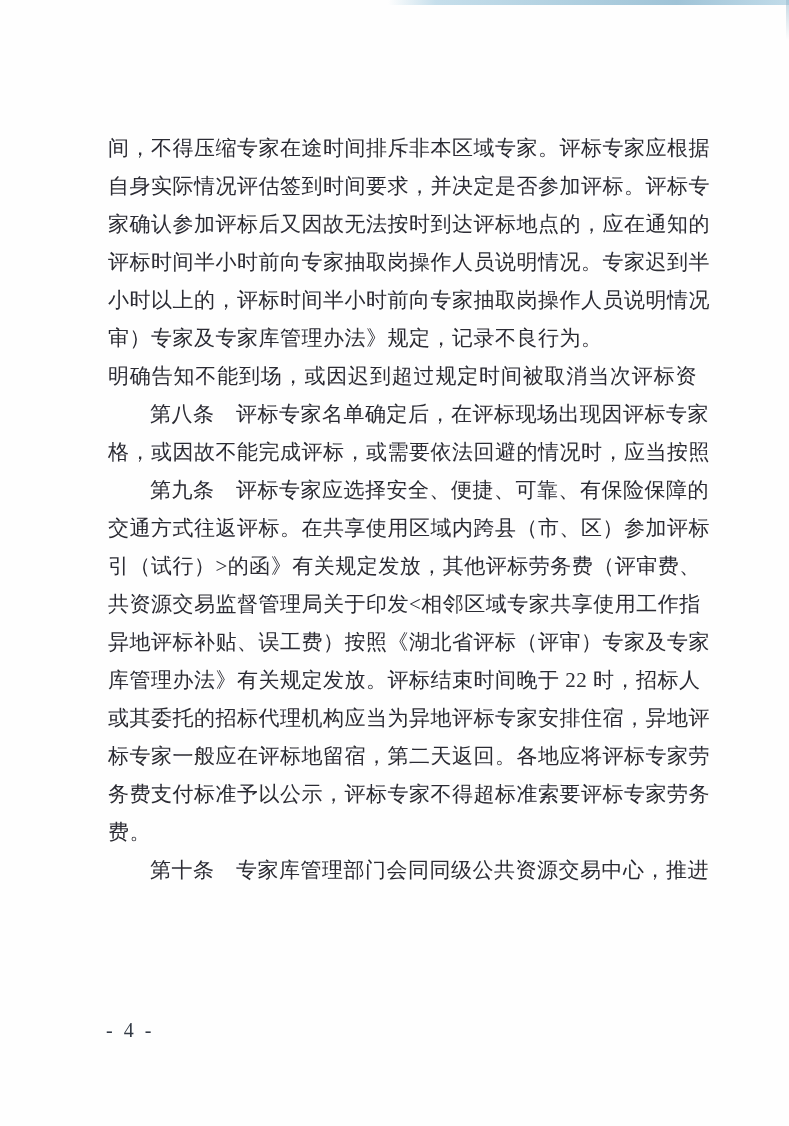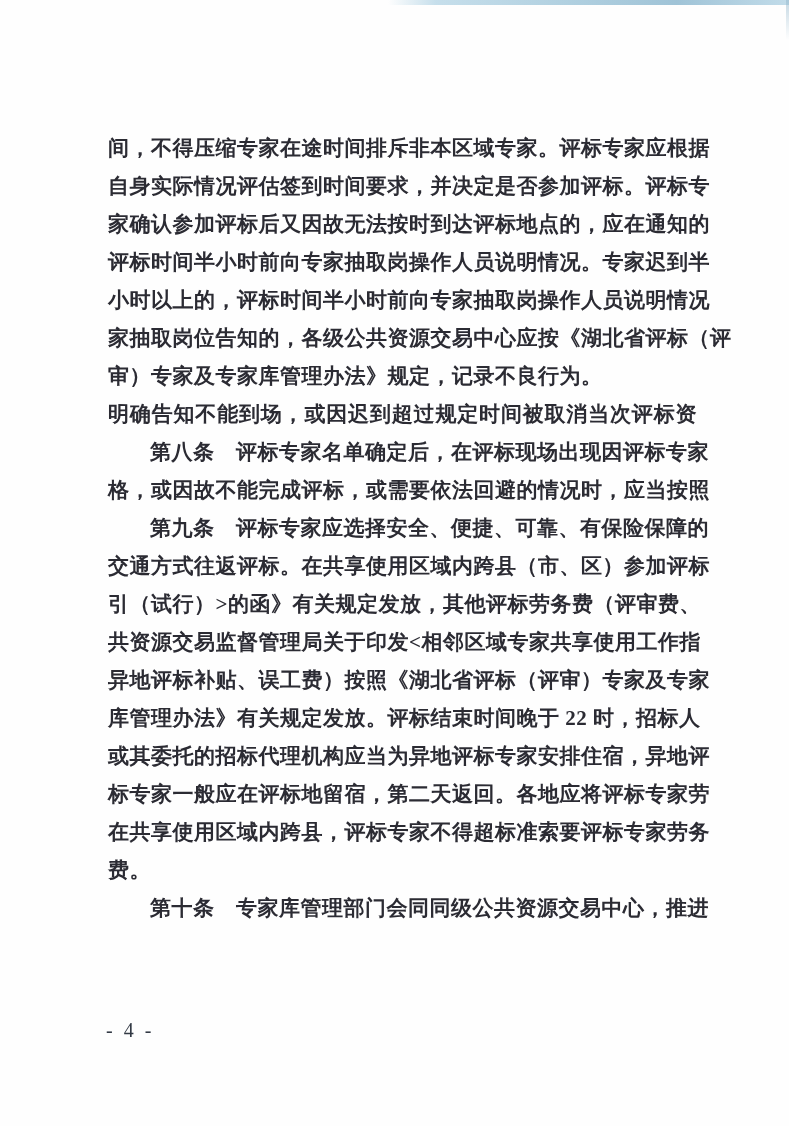--- a/index.html
+++ b/index.html
@@ -37,21 +37,20 @@
     width: 3px;
     height: 40px;
     background: linear-gradient(to bottom, rgba(150,185,205,0.55), rgba(150,185,205,0));
   }
   .body-text {
     position: absolute;
     left: 108px;
     top: 129px;
     width: 589px;
     color: #2b2b33;
-    font-weight: bold;
   }
   .line {
     height: 38px;
     line-height: 38px;
     font-size: 21px;
     letter-spacing: 0.5px;
     white-space: nowrap;
     text-align: justify;
     text-align-last: justify;
     -moz-text-align-last: justify;
@@ -82,32 +81,31 @@
 <div class="page">
   <div class="scan-edge-top"></div>
   <div class="scan-edge-right"></div>
 
   <div class="body-text" id="body-text">
       <div class="line">间，不得压缩专家在途时间排斥非本区域专家。评标专家应根据</div>
       <div class="line">自身实际情况评估签到时间要求，并决定是否参加评标。评标专</div>
       <div class="line">家确认参加评标后又因故无法按时到达评标地点的，应在通知的</div>
       <div class="line">评标时间半小时前向专家抽取岗操作人员说明情况。专家迟到半</div>
       <div class="line">小时以上的，评标时间半小时前向专家抽取岗操作人员说明情况</div>
-      <div class="line">家抽取岗位告知的，各级公共资源交易中心应按《湖北省评标（评</div>
       <div class="line no-fill">审）专家及专家库管理办法》规定，记录不良行为。</div>
       <div class="line">明确告知不能到场，或因迟到超过规定时间被取消当次评标资</div>
       <div class="line indent">第八条　评标专家名单确定后，在评标现场出现因评标专家</div>
       <div class="line">格，或因故不能完成评标，或需要依法回避的情况时，应当按照</div>
       <div class="line indent">第九条　评标专家应选择安全、便捷、可靠、有保险保障的</div>
       <div class="line">交通方式往返评标。在共享使用区域内跨县（市、区）参加评标</div>
       <div class="line">引（试行）&gt;的函》有关规定发放，其他评标劳务费（评审费、</div>
       <div class="line">共资源交易监督管理局关于印发&lt;相邻区域专家共享使用工作指</div>
       <div class="line">异地评标补贴、误工费）按照《湖北省评标（评审）专家及专家</div>
       <div class="line">库管理办法》有关规定发放。评标结束时间晚于 22 时，招标人</div>
       <div class="line">或其委托的招标代理机构应当为异地评标专家安排住宿，异地评</div>
       <div class="line">标专家一般应在评标地留宿，第二天返回。各地应将评标专家劳</div>
-      <div class="line">在共享使用区域内跨县，评标专家不得超标准索要评标专家劳务</div>
+      <div class="line">务费支付标准予以公示，评标专家不得超标准索要评标专家劳务</div>
       <div class="line no-fill">费。</div>
       <div class="line indent">第十条　专家库管理部门会同同级公共资源交易中心，推进</div>
     </div>
 
   <div class="page-number">- 4 -</div>
 </div>
 
 </body></html>

